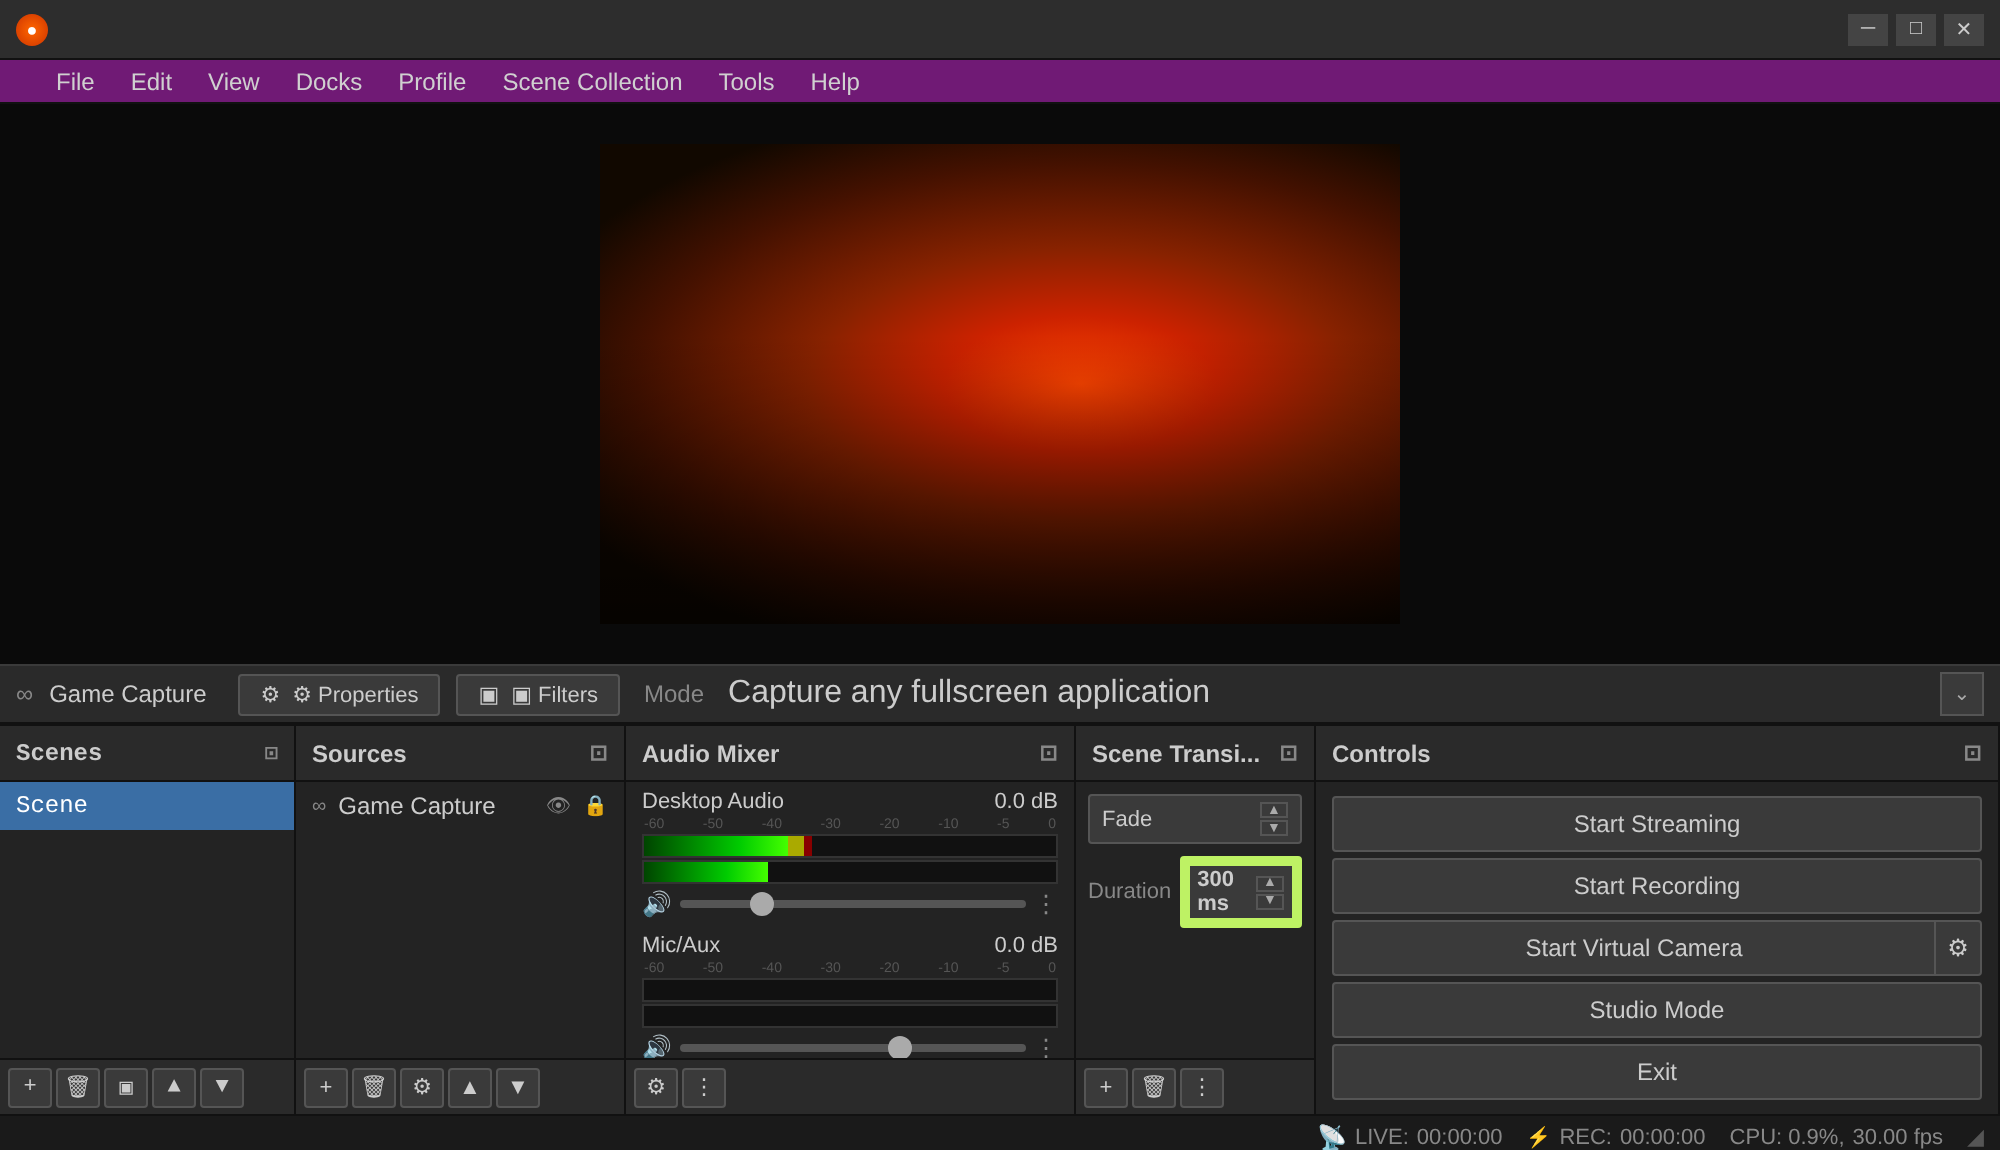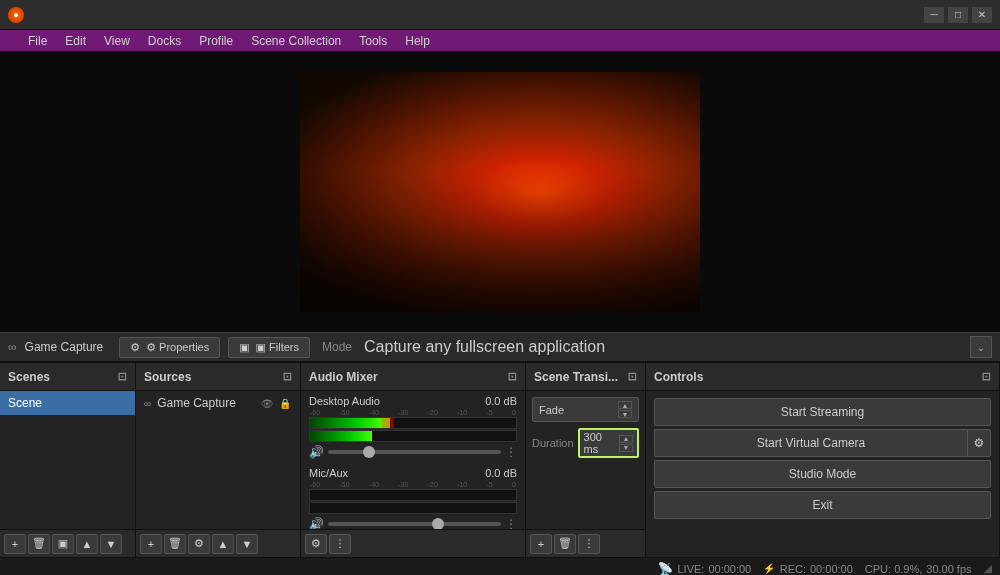--- a/index.html
+++ b/index.html
@@ -170,21 +170,21 @@
       display: flex;
       align-items: center;
       gap: 6px;
     }
     .panel-expand-icon {
       font-size: 11px;
       color: #888;
       cursor: pointer;
     }
 
-    #scenes-panel { width: 136px; }
+    #scenes-panel { width: 148px; font-family: Liberation Mono, monospace; }
     #sources-panel { width: 165px; }
     #mixer-panel { width: 220px; }
     #transitions-panel { width: 120px; }
     #controls-panel { flex: 1; background: #232323; }
 
     
     .scene-item {
       padding: 5px 8px;
       font-size: 12px;
       color: #ccc;
@@ -603,21 +603,21 @@
     <div class="panel-content">
       <div class="transition-select">
         <span>Fade</span>
         <div style="display:flex;flex-direction:column;gap:1px;">
           <div class="spin-btn">▲</div>
           <div class="spin-btn">▼</div>
         </div>
       </div>
       <div class="duration-row">
         <span class="duration-label">Duration</span>
-        <div style="display:flex;align-items:center;border:2px solid #bef264;border-radius:2px;background:#3a3a3a;padding:1px 4px;flex:1;">
+        <div style="display:flex;align-items:center;border:5px solid #bef264;border-radius:2px;background:#3a3a3a;padding:1px 4px;flex:1;font-weight:bold;">
           <span style="font-size:11px;color:#ccc;flex:1;">300 ms</span>
           <div style="display:flex;flex-direction:column;gap:1px;">
             <div class="spin-btn">▲</div>
             <div class="spin-btn">▼</div>
           </div>
         </div>
       </div>
     </div>
     <div class="panel-toolbar">
       <div class="toolbar-btn">+</div>
@@ -626,20 +626,21 @@
     </div>
   </div>
 
   <div class="panel" id="controls-panel">
     <div class="panel-header">
       <span>Controls</span>
       <span class="panel-expand-icon">⊡</span>
     </div>
     <div class="panel-content" style="padding-top:4px;">
       <button class="control-btn">Start Streaming</button>
+      <button class="control-btn">Start Recording</button>
       <div class="control-btn-row">
         <button class="control-btn-main">Start Virtual Camera</button>
         <button class="control-btn-gear">
           <span>⚙</span>
         </button>
       </div>
       <button class="control-btn">Studio Mode</button>
       <button class="control-btn">Exit</button>
     </div>
   </div>

